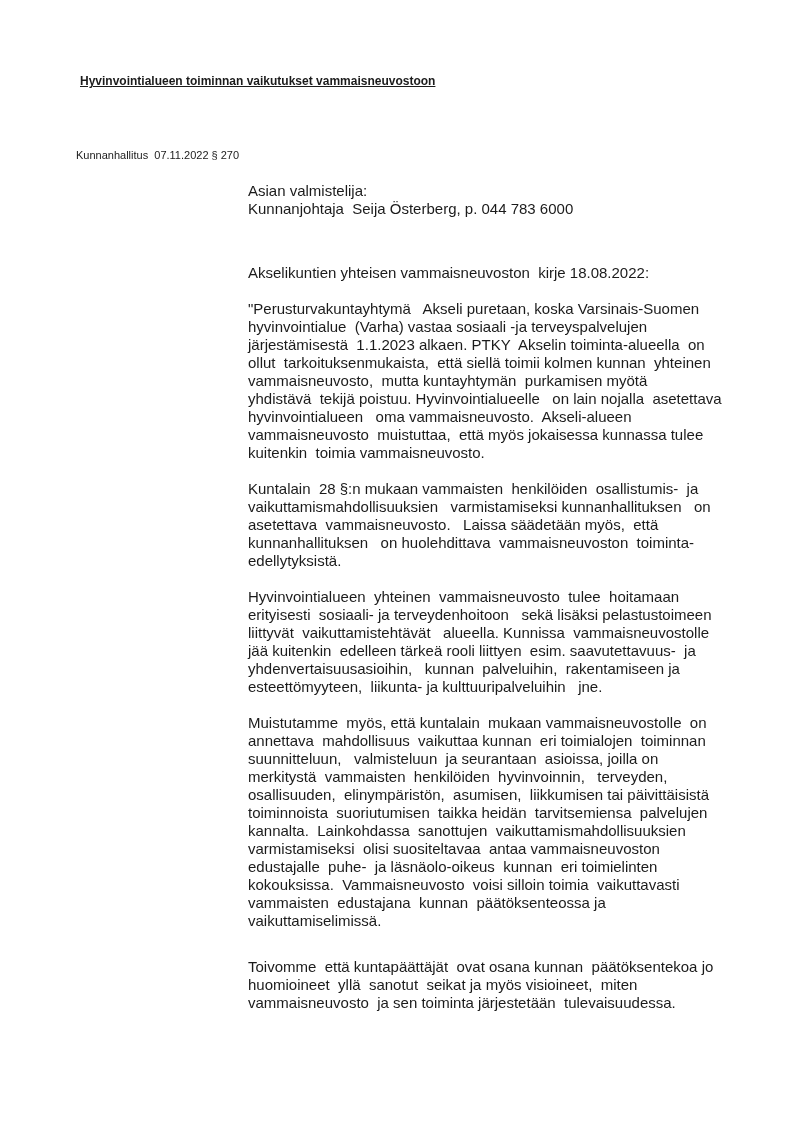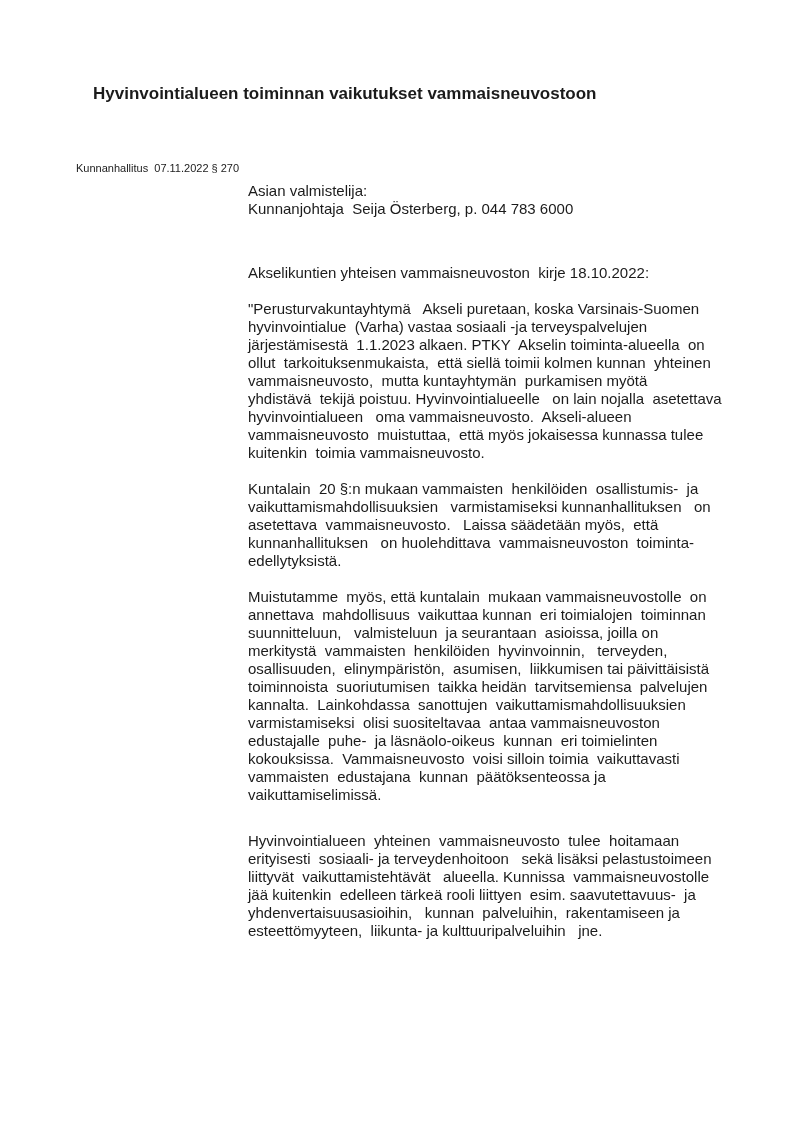--- a/index.html
+++ b/index.html
@@ -15,25 +15,26 @@
     font-family: "Liberation Sans", "DejaVu Sans", sans-serif;
     color: #1b1b1b;
     overflow: hidden;
   }
   .header {
     position: absolute;
     left: 76px;
     top: 68px;
   }
   .title {
-    margin: 17px;
-    font-size: 17px;
+    margin: 4px;
+    font-size: 12px;
     line-height: 18px;
     font-weight: bold;
     white-space: pre;
+    text-decoration: underline;
   }
   .meta {
     margin-top: 23px;
     font-size: 11px;
     line-height: 17px;
     white-space: pre;
   }
   .meta div { white-space: pre; }
   .body-col {
     position: absolute;
@@ -68,49 +69,52 @@
       <div class="line">Kunnanhallitus  07.11.2022 § 270</div>
     </div>
   </div>
 
   <div class="body-col">
     <div class="preparer-block">
       <div class="line">Asian valmistelija:</div>
       <div class="line">Kunnanjohtaja  Seija Österberg, p. 044 783 6000</div>
     </div>
 
-    <div class="letter-heading">Akselikuntien yhteisen vammaisneuvoston  kirje 18.10.2022:</div>
+    <div class="letter-heading">Akselikuntien yhteisen vammaisneuvoston  kirje 18.08.2022:</div>
 
     <div class="paragraph">"Perusturvakuntayhtymä   Akseli puretaan, koska Varsinais-Suomen
 hyvinvointialue  (Varha) vastaa sosiaali -ja terveyspalvelujen
 järjestämisestä  1.1.2023 alkaen. PTKY  Akselin toiminta-alueella  on
 ollut  tarkoituksenmukaista,  että siellä toimii kolmen kunnan  yhteinen
 vammaisneuvosto,  mutta kuntayhtymän  purkamisen myötä
 yhdistävä  tekijä poistuu. Hyvinvointialueelle   on lain nojalla  asetettava
 hyvinvointialueen   oma vammaisneuvosto.  Akseli-alueen
 vammaisneuvosto  muistuttaa,  että myös jokaisessa kunnassa tulee
 kuitenkin  toimia vammaisneuvosto.</div>
-    <div class="paragraph">Kuntalain  20 §:n mukaan vammaisten  henkilöiden  osallistumis-  ja
+    <div class="paragraph">Kuntalain  28 §:n mukaan vammaisten  henkilöiden  osallistumis-  ja
 vaikuttamismahdollisuuksien   varmistamiseksi kunnanhallituksen   on
 asetettava  vammaisneuvosto.   Laissa säädetään myös,  että
 kunnanhallituksen   on huolehdittava  vammaisneuvoston  toiminta-
 edellytyksistä.</div>
+    <div class="paragraph">Hyvinvointialueen  yhteinen  vammaisneuvosto  tulee  hoitamaan
+erityisesti  sosiaali- ja terveydenhoitoon   sekä lisäksi pelastustoimeen
+liittyvät  vaikuttamistehtävät   alueella. Kunnissa  vammaisneuvostolle
+jää kuitenkin  edelleen tärkeä rooli liittyen  esim. saavutettavuus-  ja
+yhdenvertaisuusasioihin,   kunnan  palveluihin,  rakentamiseen ja
+esteettömyyteen,  liikunta- ja kulttuuripalveluihin   jne.</div>
     <div class="paragraph">Muistutamme  myös, että kuntalain  mukaan vammaisneuvostolle  on
 annettava  mahdollisuus  vaikuttaa kunnan  eri toimialojen  toiminnan
 suunnitteluun,   valmisteluun  ja seurantaan  asioissa, joilla on
 merkitystä  vammaisten  henkilöiden  hyvinvoinnin,   terveyden,
 osallisuuden,  elinympäristön,  asumisen,  liikkumisen tai päivittäisistä
 toiminnoista  suoriutumisen  taikka heidän  tarvitsemiensa  palvelujen
 kannalta.  Lainkohdassa  sanottujen  vaikuttamismahdollisuuksien
 varmistamiseksi  olisi suositeltavaa  antaa vammaisneuvoston
 edustajalle  puhe-  ja läsnäolo-oikeus  kunnan  eri toimielinten
 kokouksissa.  Vammaisneuvosto  voisi silloin toimia  vaikuttavasti
 vammaisten  edustajana  kunnan  päätöksenteossa ja
 vaikuttamiselimissä.</div>
-    <div class="paragraph">Hyvinvointialueen  yhteinen  vammaisneuvosto  tulee  hoitamaan
-erityisesti  sosiaali- ja terveydenhoitoon   sekä lisäksi pelastustoimeen
-liittyvät  vaikuttamistehtävät   alueella. Kunnissa  vammaisneuvostolle
-jää kuitenkin  edelleen tärkeä rooli liittyen  esim. saavutettavuus-  ja
-yhdenvertaisuusasioihin,   kunnan  palveluihin,  rakentamiseen ja
-esteettömyyteen,  liikunta- ja kulttuuripalveluihin   jne.</div>
+    <div class="paragraph">Toivomme  että kuntapäättäjät  ovat osana kunnan  päätöksentekoa jo
+huomioineet  yllä  sanotut  seikat ja myös visioineet,  miten
+vammaisneuvosto  ja sen toiminta järjestetään  tulevaisuudessa.</div>
   </div>
 
 </div>
 
 </body></html>

